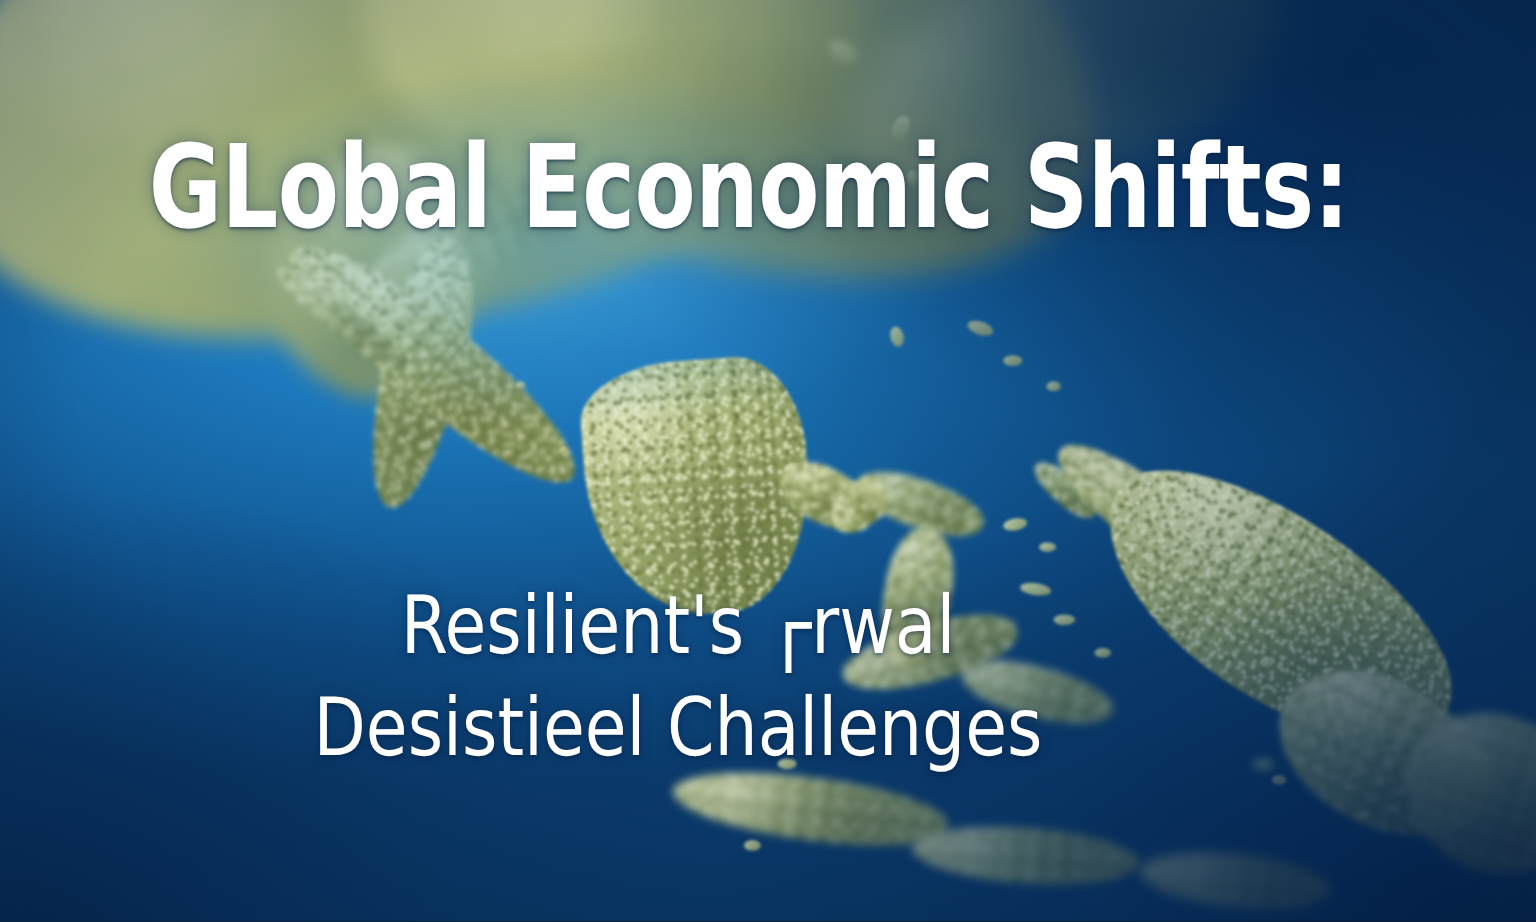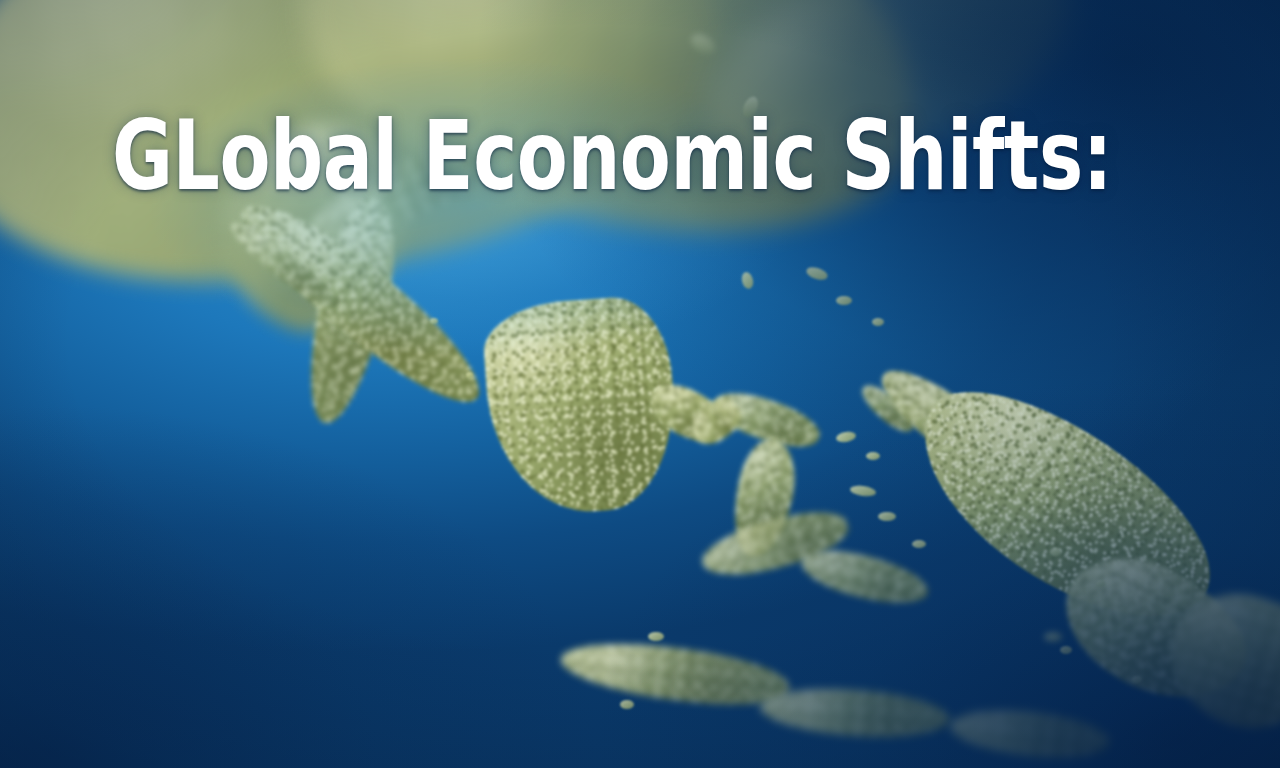--- a/index.html
+++ b/index.html
@@ -282,21 +282,21 @@
     filter: blur(1.6px);
     opacity: 0.92;
   }
   .islet.sm { filter: blur(1.2px); opacity: 0.85; }
   .islet.blurred { filter: blur(3.4px); opacity: 0.7; }
 
   
   .title-block {
     position: absolute;
     top: 108px;
-    left: 112px;
+    left: 124px;
     width: 1040px;
   }
   .main-title {
     margin: 0;
     color: #ffffff;
     font-family: "Liberation Sans Narrow", "DejaVu Sans Condensed", "Liberation Sans", sans-serif;
     font-weight: 700;
     font-size: 96px;
     line-height: 1.0;
     letter-spacing: -0.5px;
@@ -399,14 +399,18 @@
   <div class="ocean-hilite"></div>
   <div class="ocean-shade-tr"></div>
   <div class="ocean-shade-br"></div>
   <div class="ocean-shade-bl"></div>
   <div class="ocean-vignette"></div>
 
   <div class="title-block">
     <h1 class="main-title">GLobal Economic Shifts:</h1>
   </div>
 
+  <div class="subtitle-block">
+    <p class="sub-line sub-line-1"><span>Resilient's </span><span class="corner-glyph">┌</span><span>rwal</span></p>
+    <p class="sub-line sub-line-2">Desistieel Challenges</p>
+  </div>
 
 </div>
 
 </body></html>

